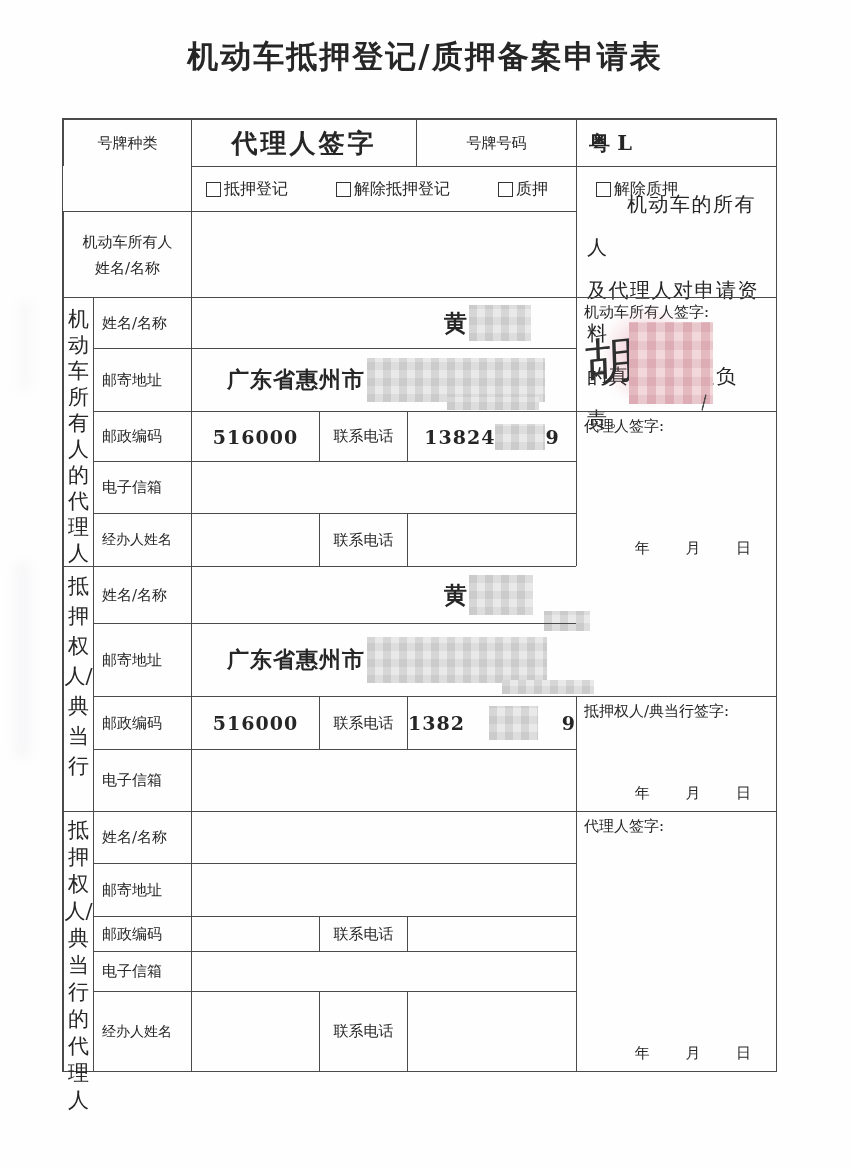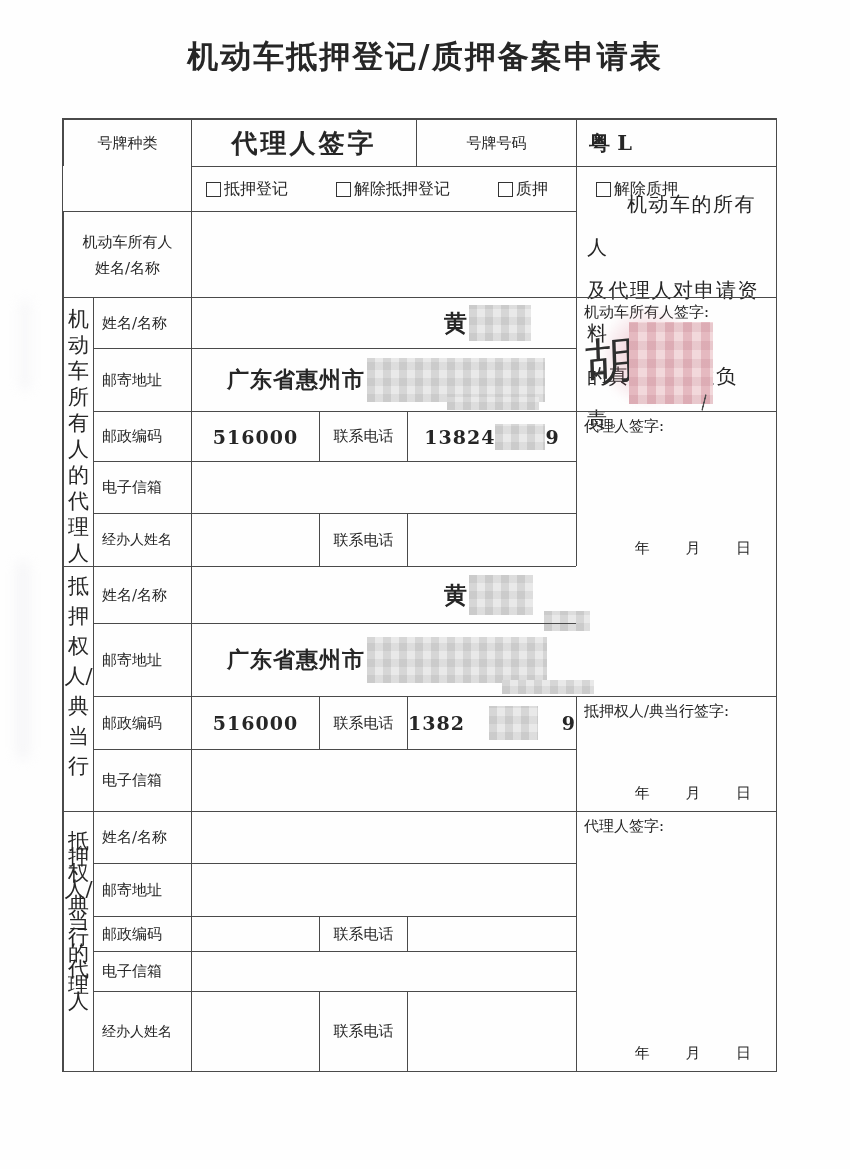--- a/index.html
+++ b/index.html
@@ -31,21 +31,21 @@
   .plate-val{font-size:21px;font-weight:bold;padding-left:12px;display:flex;align-items:center;}
   .bold-val{font-size:19px;font-weight:bold;letter-spacing:1px;}
   .name-val{font-size:23px;font-weight:bold;}
   .addr-val{font-size:22px;font-weight:bold;letter-spacing:1px;}
   .vlab{
     width:100%;box-sizing:border-box;text-align:center;word-break:break-all;
     font-size:21px;padding-top:8px;
   }
   .lh26{line-height:26px;}
   .lh30{line-height:30px;padding-top:4px;}
-  .lh21{line-height:16px;padding-top:5px;margin-top:16px;}
+  .lh21{line-height:27px;padding-top:5px;}
   .cbrow{display:flex;align-items:center;gap:11px;padding-left:14px;font-size:16px;}
   .cbopt{display:flex;align-items:center;white-space:nowrap;}
   .cb{
     width:13px;height:13px;border:1.5px solid #333;display:inline-block;
     margin-right:3px;background:transparent;flex:0 0 auto;
   }
   .notes{padding:16px 6px 0 10px;font-size:20px;line-height:43px;letter-spacing:1.5px;}
   .notes2{padding:10px 4px 0 8px;font-size:19px;line-height:43px;letter-spacing:0.5px;}
   .notes .first{text-indent:40px;}
   .sign-cell{font-size:15px;}

